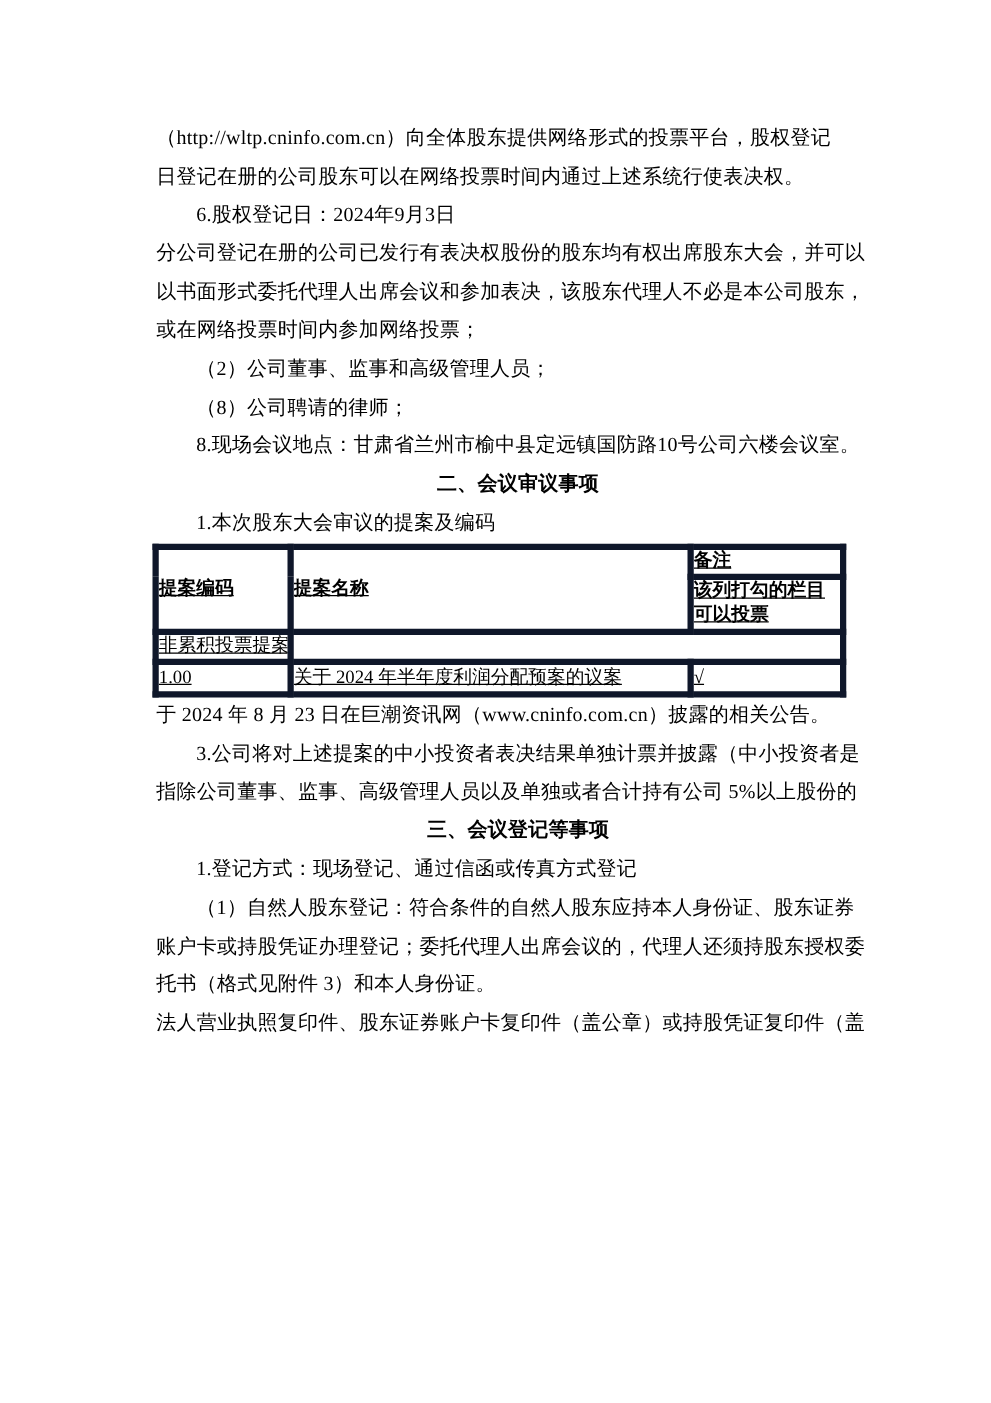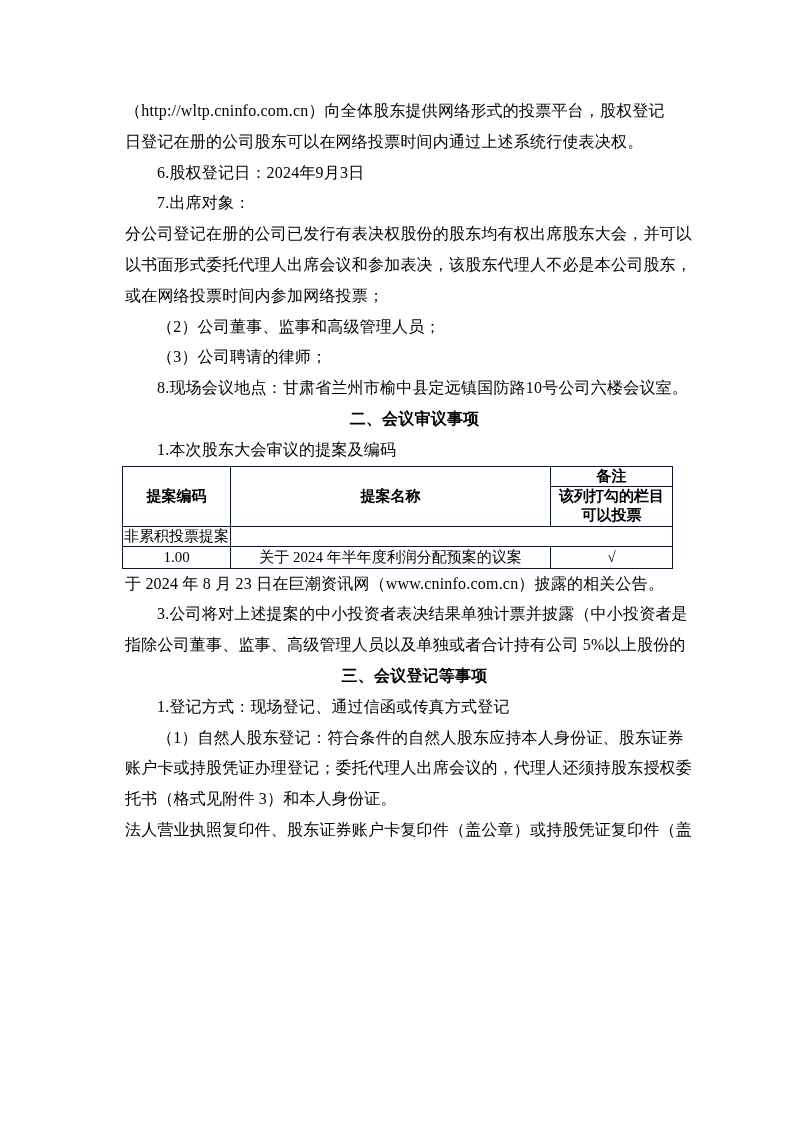--- a/index.html
+++ b/index.html
@@ -33,27 +33,27 @@
   .line.bold { font-weight: bold; text-align: center; }
 
   table.proposals {
     border-collapse: collapse;
     table-layout: fixed;
     width: 550px;
     margin-left: -3px;
     font-size: 15px;
   }
   table.proposals td {
-    border: 1px solid #0f172a;
-    text-align: center;
+    border: 5px solid #0f172a;
     vertical-align: middle;
     padding: 0;
     line-height: 19px;
     overflow: hidden;
     white-space: nowrap;
+    text-decoration: underline;
   }
   table.proposals td.hdr { font-weight: bold; }
   td.h-remark   { height: 19px; }
   td.h-remark2  { height: 39px; white-space: normal; }
   td.r-section  { height: 19px; }
   td.r-proposal { height: 21px; }
   td.name-cell  {
     text-align: left;
     padding-left: 8px;
   }
@@ -61,26 +61,25 @@
 </head>
 <body>
 
 <div class="page">
   <div class="content">
 
     <div>
         <div class="line">（http://wltp.cninfo.com.cn）向全体股东提供网络形式的投票平台，股权登记</div>
         <div class="line">日登记在册的公司股东可以在网络投票时间内通过上述系统行使表决权。</div>
         <div class="line indent">6.股权登记日：2024年9月3日</div>
-        <div class="line indent">7.出席对象：</div>
         <div class="line">分公司登记在册的公司已发行有表决权股份的股东均有权出席股东大会，并可以</div>
         <div class="line">以书面形式委托代理人出席会议和参加表决，该股东代理人不必是本公司股东，</div>
         <div class="line">或在网络投票时间内参加网络投票；</div>
         <div class="line indent">（2）公司董事、监事和高级管理人员；</div>
-        <div class="line indent">（3）公司聘请的律师；</div>
+        <div class="line indent">（8）公司聘请的律师；</div>
         <div class="line indent">8.现场会议地点：甘肃省兰州市榆中县定远镇国防路10号公司六楼会议室。</div>
         <div class="line indent bold">二、会议审议事项</div>
         <div class="line indent">1.本次股东大会审议的提案及编码</div>
       </div>
 
     <table class="proposals">
       <colgroup>
         <col style="width:108px">
         <col style="width:320px">
         <col style="width:122px">

